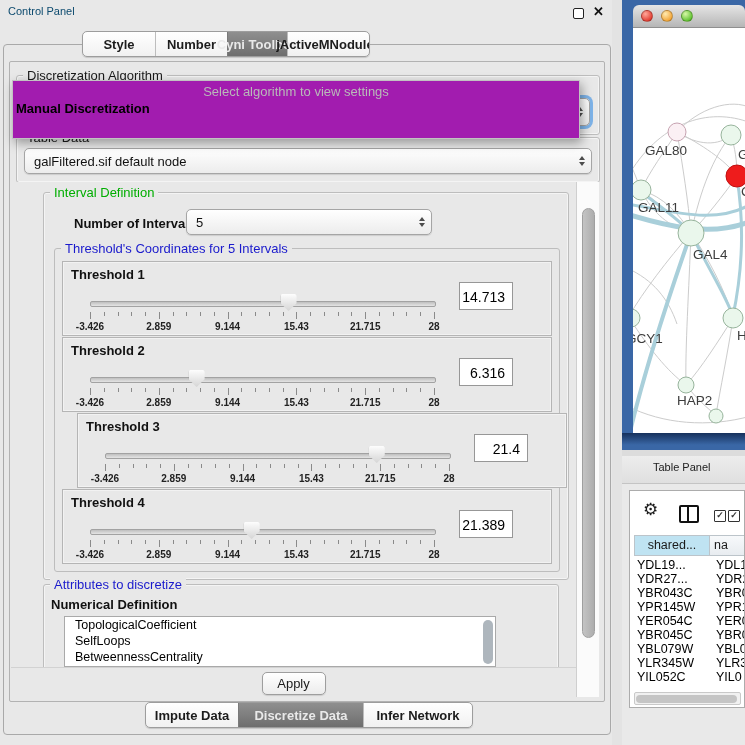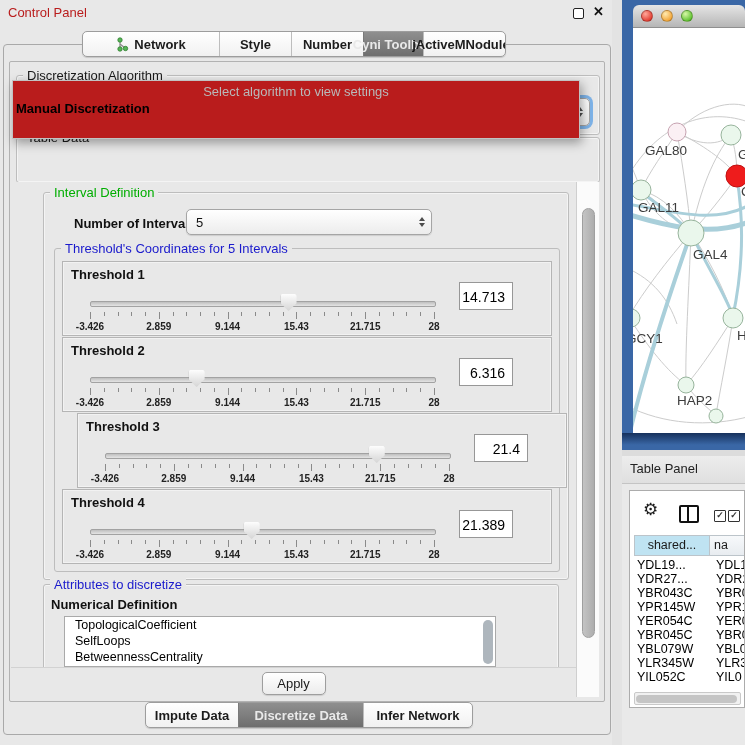--- a/index.html
+++ b/index.html
@@ -3,21 +3,21 @@
 <meta charset="utf-8">
 <style>
   html,body{margin:0;padding:0}
   body{width:745px;height:745px;position:relative;overflow:hidden;background:#e6e6e6;
        font-family:"Liberation Sans",sans-serif;font-size:13px;color:#1a1a1a;
        -webkit-font-smoothing:antialiased}
   .abs{position:absolute}
   
   .control-panel{left:0;top:0;width:612px;height:745px;background:#e8e8e8}
   .cp-titlebar{left:0;top:0;width:612px;height:26px;background:#e8e8e8}
-  .cp-title{left:8px;top:5px;font-size:13px;color:#b91c1c}
+  .cp-title{left:8px;top:5px;font-size:11px;color:#0c4a6e}
   .float-icon{right:28px;top:8px;width:9px;height:9px;border:1.5px solid #222;border-radius:2px;background:#fff}
   .close-icon{right:8px;top:4px;font-size:13px;font-weight:bold;color:#111}
   .tabpane-outer{left:3px;top:44px;width:606px;height:689px;border:1px solid #a9a9a9;border-radius:4px;background:#e8e8e8}
   
   .seg{display:flex;height:24px;border:1px solid #9d9d9d;border-radius:5px;overflow:hidden;
        background:linear-gradient(#ffffff,#f1f1f1);box-shadow:0 1px 1px rgba(0,0,0,.15)}
   .seg .segment{display:flex;align-items:center;justify-content:center;font-size:13px;font-weight:bold;
        color:#1c1c1c;border-left:1px solid #bdbdbd;box-sizing:border-box;white-space:nowrap}
   .seg .segment:first-child{border-left:none}
   .seg .segment.sel{background:linear-gradient(#8f8f8f,#6e6e6e);color:#e9e9e9;border-left-color:#7a7a7a}
@@ -32,21 +32,21 @@
   .t-blue{color:#1a1acc}
   .combo{position:absolute;background:linear-gradient(#ffffff,#ececec);border:1px solid #a5a5a5;border-radius:5px;
          box-shadow:0 1px 1px rgba(0,0,0,.12);font-size:13px;color:#111;box-sizing:border-box}
   .combo .c-text{position:absolute;left:9px;top:50%;transform:translateY(-50%);white-space:nowrap}
   .stepper{position:absolute;right:0;top:0;bottom:0;width:18px;display:flex;flex-direction:column;
            align-items:center;justify-content:center;gap:2px}
   .stepper .up{width:0;height:0;border:3.5px solid transparent;border-bottom:4.5px solid #4d4d4d;border-top:none}
   .stepper .dn{width:0;height:0;border:3.5px solid transparent;border-top:4.5px solid #4d4d4d;border-bottom:none}
   .focus-ring{box-shadow:0 0 0 3px #7eb3e8, 0 1px 1px rgba(0,0,0,.12)}
   
-  .algo-popup{left:12px;top:80px;width:566px;height:57px;background:#b91c1c;border:1px solid #c2c2c2;
+  .algo-popup{left:12px;top:80px;width:566px;height:57px;background:#a21caf;border:1px solid #c2c2c2;
               box-shadow:2px 4px 10px rgba(0,0,0,.35);z-index:20}
   .popup-hint{position:absolute;left:0;right:0;top:3px;text-align:center;color:#b9b9b9;font-size:13px}
   .popup-item{position:absolute;left:3px;font-size:13px;color:#000;white-space:nowrap}
   
   .scroll-area{left:11px;top:182px;width:565px;height:515px;overflow:hidden;background:#e8e8e8}
   .vscroll{left:576px;top:182px;width:23px;height:515px;background:#fbfbfb;border-left:1px solid #cfcfcf;box-sizing:border-box}
   .vscroll .thumb{position:absolute;left:5px;top:26px;width:13px;height:430px;border-radius:7px;
                   background:linear-gradient(90deg,#c4c4c4,#adadad);border:1px solid #9f9f9f;box-sizing:border-box}
   .bold-label{font-weight:bold;font-size:13px;color:#111;position:absolute;white-space:nowrap}
   
@@ -79,21 +79,21 @@
   .net-titlebar{left:0;top:0;width:112px;height:23px;border-radius:6px 6px 0 0;
                 background:linear-gradient(#e5e5e5,#b6b6b6);border-bottom:1px solid #8f8f8f;box-sizing:border-box}
   .traffic{position:absolute;top:5px;width:12px;height:12px;border-radius:50%;border:0.5px solid rgba(0,0,0,.25);box-sizing:border-box}
   .tl-red{left:8px;background:radial-gradient(circle at 35% 30%,#ffa89a,#e23d31 75%)}
   .tl-yellow{left:28px;background:radial-gradient(circle at 35% 30%,#ffeab0,#f3a536 75%)}
   .tl-green{left:48px;background:radial-gradient(circle at 35% 30%,#d6f7a6,#5fc230 75%)}
   .net-canvas{left:0;top:23px;width:112px;height:405px;background:#fff;overflow:hidden}
   .tp-bar-gap{left:622px;top:450px;width:123px;height:6px;background:#dcdcdc}
   .tp-bar{left:622px;top:456px;width:123px;height:28px;background:linear-gradient(#ededed,#dfdfdf);
           border-bottom:1px solid #c4c4c4;box-sizing:border-box}
-  .tp-title{left:8px;top:5px;font-size:13px;color:#222}
+  .tp-title{left:31px;top:5px;font-size:11px;color:#222}
   .tp-content{left:622px;top:484px;width:123px;height:261px;background:#e9e9e9}
   .tp-panel{left:7px;top:6px;width:116px;height:218px;background:#fff;border:1px solid #acacac;box-sizing:border-box;overflow:hidden}
   .gear-icon{position:absolute;left:13px;top:8px;font-size:17px;color:#1d1d1d}
   .col-icon{position:absolute;left:49px;top:14px;width:16px;height:14px;border:2px solid #111;border-radius:2px}
   .col-icon:after{content:"";position:absolute;left:6px;top:0;width:2px;height:14px;background:#111}
   .chk-icon{position:absolute;top:19px;width:10px;height:10px;border:1.5px solid #333;border-radius:1px;
             font-size:9px;line-height:9px;text-align:center;color:#333;font-weight:bold}
   .tbl-header{position:absolute;top:44px;height:21px;box-sizing:border-box;font-size:12.5px;line-height:19px;
               border:1px solid #bcc4ca}
   .tbl-h1{left:4px;width:76px;background:#bfe3f2;text-align:center}
@@ -112,30 +112,20 @@
 
   <div class="abs cp-titlebar">
     <span class="abs cp-title">Control Panel</span>
     <span class="abs float-icon"></span>
     <span class="abs close-icon">✕</span>
   </div>
 
   <div class="abs tabpane-outer"></div>
 
   <div class="abs seg top-tabs">
-    <div class="segment" style="width:136px">
-      <svg class="net-glyph" viewBox="0 0 13 15">
-        <line x1="4" y1="3" x2="4" y2="12" stroke="#8a8a8a" stroke-width="1.2"></line>
-        <line x1="4" y1="7" x2="9" y2="11" stroke="#8a8a8a" stroke-width="1.2"></line>
-        <circle cx="4" cy="3" r="2.2" fill="#57b657" stroke="#2f7d2f" stroke-width="0.8"></circle>
-        <circle cx="4" cy="12" r="2.2" fill="#57b657" stroke="#2f7d2f" stroke-width="0.8"></circle>
-        <circle cx="9.5" cy="11.5" r="2.2" fill="#57b657" stroke="#2f7d2f" stroke-width="0.8"></circle>
-      </svg>
-      <span>Network</span>
-    </div>
     <div class="segment" style="width:72px">
       <span>Style</span>
     </div>
     <div class="segment" style="width:72px">
       <span>Number</span>
     </div>
     <div class="segment sel" style="width:60px">
       <span>Cyni Toolbox</span>
     </div>
     <div class="segment" style="width:82px">
@@ -150,20 +140,27 @@
       <div class="combo focus-ring" style="left:7px;top:22px;width:566px;height:28px">
         <span class="stepper">
             <i class="up"></i>
             <i class="dn"></i>
           </span>
       </div>
     </div>
 
     <div class="grp" style="left:6px;top:75px;width:582px;height:44px">
       <span class="grp-title">Table Data</span>
+      <div class="combo" style="left:7px;top:10px;width:568px;height:26px">
+        <span class="c-text">galFiltered.sif default node</span>
+        <span class="stepper">
+            <i class="up"></i>
+            <i class="dn"></i>
+          </span>
+      </div>
     </div>
   </div>
 
   <div class="abs algo-popup">
     <div class="popup-hint">Select algorithm to view settings</div>
     <div class="popup-item" style="top:20px;font-weight:bold">Manual Discretization</div>
   </div>
 
   <div class="abs scroll-area">
 

